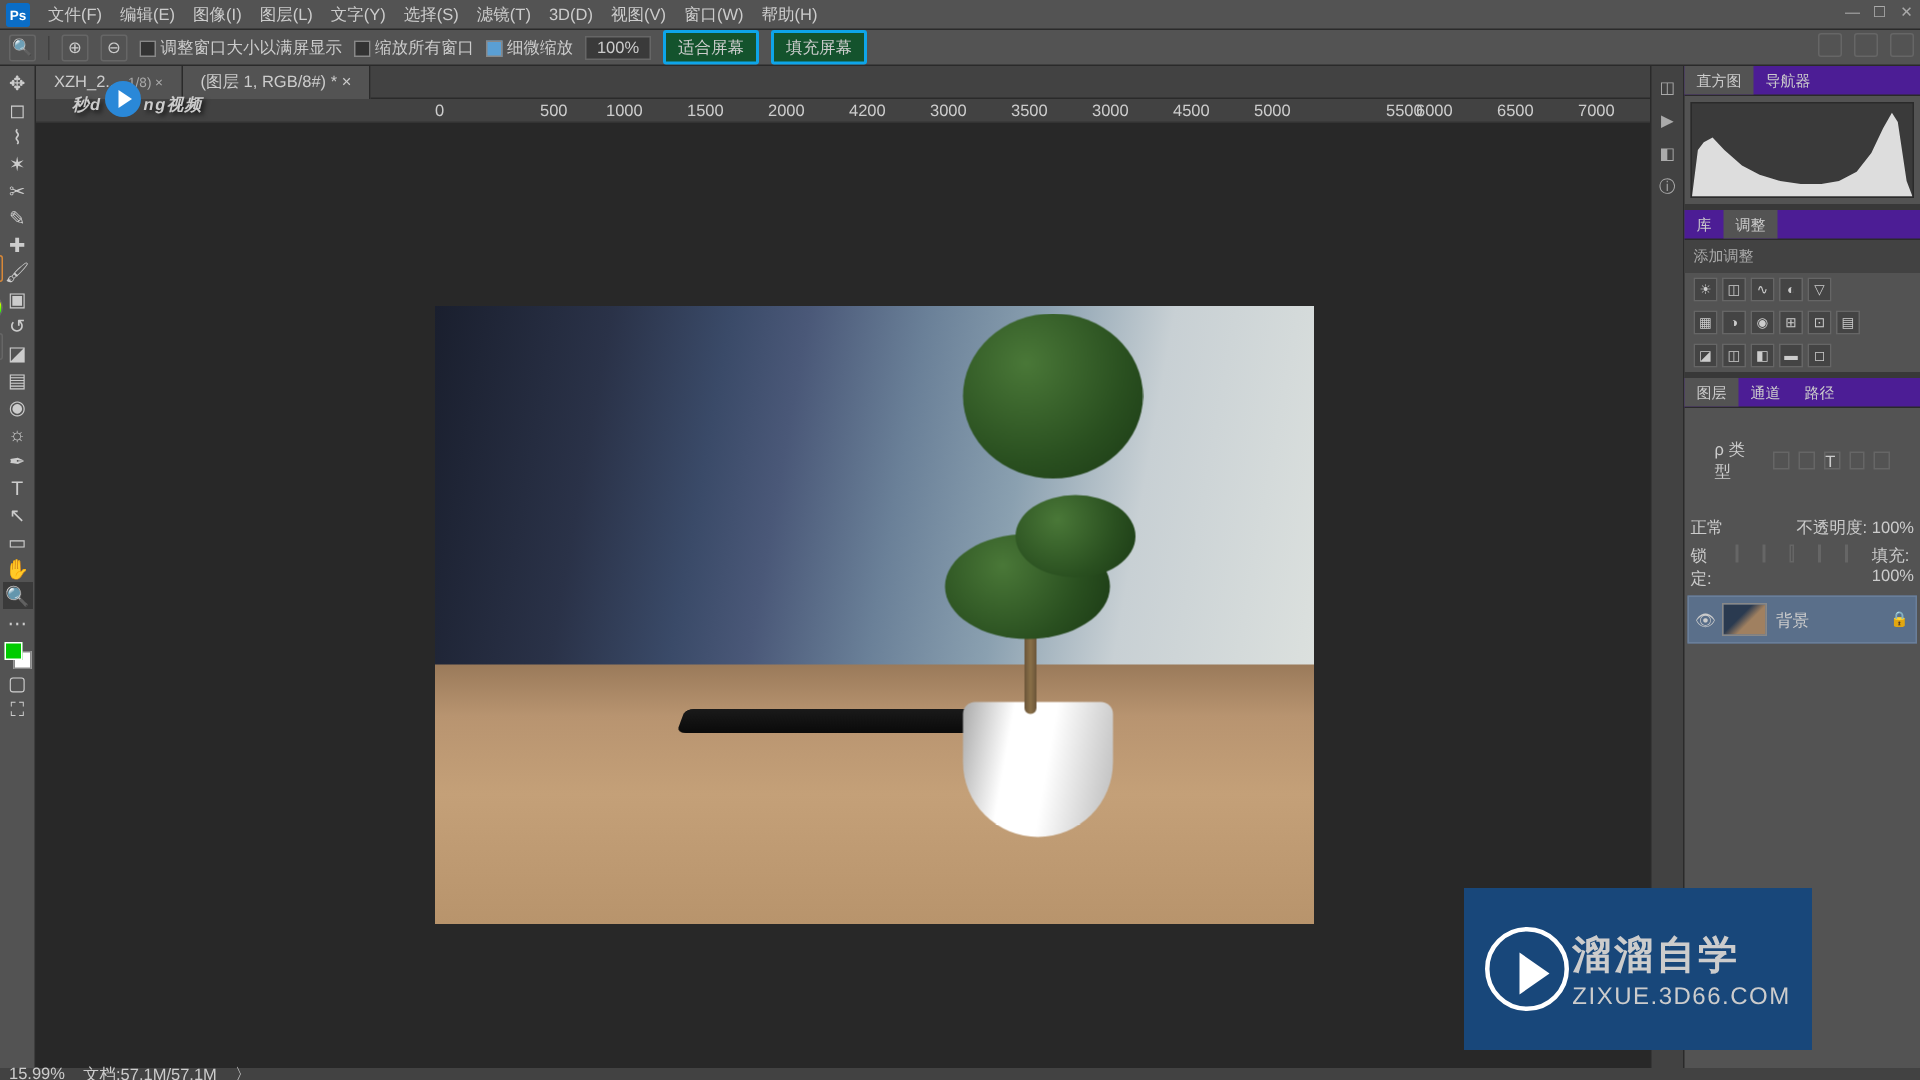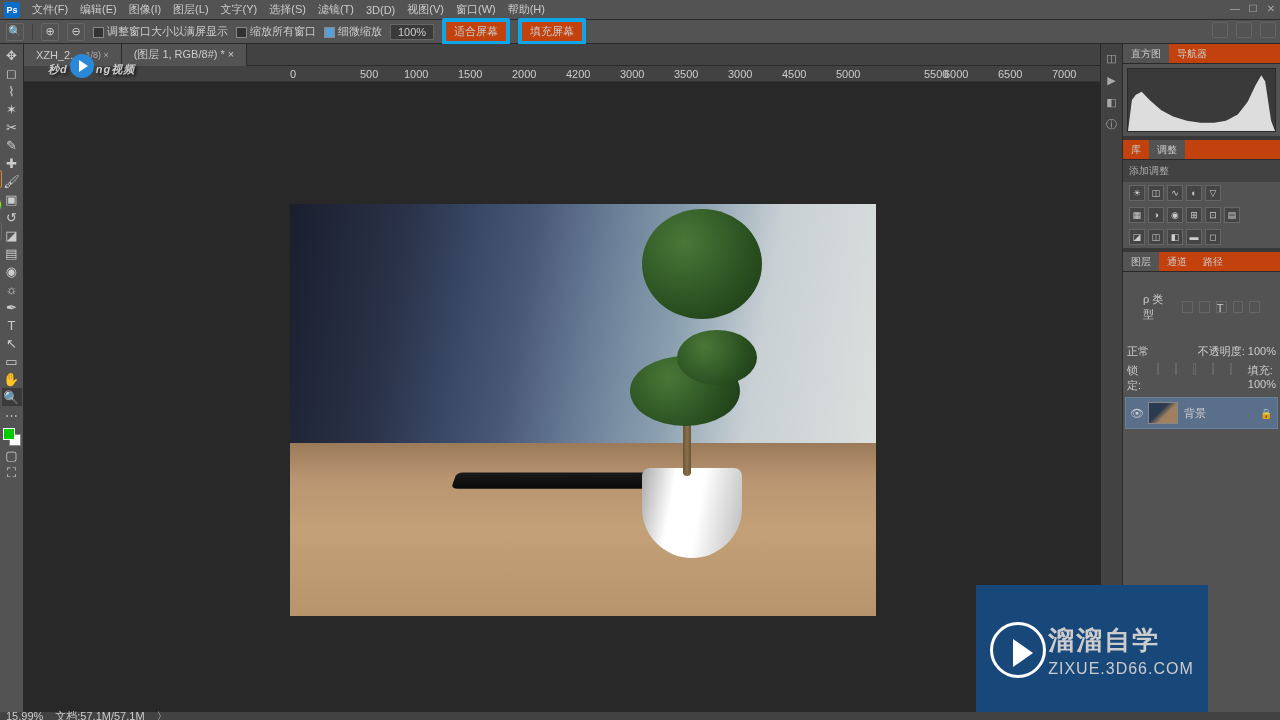--- a/index.html
+++ b/index.html
@@ -8,21 +8,21 @@
 .menubar .logo{width:16px;height:16px;background:#0a6dc7;border-radius:2px;margin-right:6px;display:flex;align-items:center;justify-content:center;font-size:9px;font-weight:bold;color:#fff}
 .menubar span{padding:0 6px;cursor:default}
 .win-controls{position:absolute;right:0;top:0;display:flex}
 .win-controls div{width:18px;height:16px;display:flex;align-items:center;justify-content:center;font-size:10px;color:#aaa}
 .optbar{height:24px;background:#535353;display:flex;align-items:center;padding-left:6px;border-bottom:1px solid #2a2a2a;gap:8px}
 .optbar .ic{width:18px;height:18px;border:1px solid #666;border-radius:2px;display:flex;align-items:center;justify-content:center;font-size:11px}
 .optbar .sep{width:1px;height:16px;background:#404040}
 .chk{width:11px;height:11px;border:1px solid #888;background:#333;display:inline-block;vertical-align:middle;margin-right:3px}
 .chk.on{background:#5a9fd4}
 .optbar .field{background:#3a3a3a;border:1px solid #666;padding:1px 4px;width:44px;text-align:center}
-.optbar .btn{padding:2px 8px;border:4px solid #0ea5e9;border-radius:2px;background:#c2410c}
+.optbar .btn{padding:2px 8px;border:2px solid #0ea5e9;border-radius:2px;background:#14532d}
 .opt-right{position:absolute;right:4px;top:22px;display:flex;gap:8px;align-items:center}
 .opt-right div{width:16px;height:16px;border:1px solid #666;border-radius:2px}
 .main{position:absolute;top:44px;left:0;right:0;bottom:8px;display:flex}
 .toolbox{width:24px;background:#535353;border-right:1px solid #2a2a2a;display:flex;flex-direction:column;align-items:center;padding-top:2px}
 .tool{width:20px;height:18px;display:flex;align-items:center;justify-content:center;color:#ccc;font-size:13px;cursor:pointer}
 .tool.active{background:#3a3a3a}
 .color-swatch{width:18px;height:18px;margin-top:4px;position:relative}
 .color-swatch .fg{width:12px;height:12px;background:#0c0;border:1px solid #fff;position:absolute;left:0;top:0}
 .color-swatch .bg{width:12px;height:12px;background:#fff;border:1px solid #888;position:absolute;right:0;bottom:0}
 .docarea{flex:1;display:flex;flex-direction:column;background:#282828;position:relative}
@@ -45,30 +45,30 @@
 .f2{left:66%;bottom:56%;width:80px;height:55px}
 .f3{left:60%;bottom:72%;width:120px;height:110px}
 .glass{position:absolute;left:42%;bottom:14%;width:92px;height:180px}
 .glass-body{position:absolute;left:4px;right:4px;top:12px;bottom:0;border:2px solid rgba(255,255,255,.35);border-radius:4px 4px 10px 10px;background:linear-gradient(180deg,rgba(200,210,220,.15) 0%,rgba(200,210,220,.15) 28%,#f6a618 30%,#f08c08 60%,#d87600 100%);overflow:hidden}
 .orange-slice{position:absolute;left:-8px;top:48px;width:40px;height:56px;border-radius:50%;background:radial-gradient(circle,#ffd060,#f6a020);opacity:.9}
 .straw{position:absolute;left:50px;top:-58px;width:8px;height:140px;background:linear-gradient(90deg,#d8dce0,#f4f6f8,#d8dce0);transform:rotate(6deg);border-radius:3px}
 .glass-text{position:absolute;left:0;right:0;top:56px;text-align:center;font-family:Arial;font-weight:bold;color:#3a2a18;font-size:18px;line-height:1.3;letter-spacing:1px;transform:scaleX(.92)}
 .watermark-l{position:absolute;left:48px;top:48px;font-size:28px;font-weight:900;color:#fff;font-style:italic;text-shadow:2px 2px 3px rgba(0,0,0,.6);letter-spacing:1px}
 .watermark-l .play{display:inline-block;width:24px;height:24px;background:#2a88d8;border-radius:50%;vertical-align:middle;position:relative;margin:0 2px}
 .watermark-l .play::after{content:"";position:absolute;left:9px;top:6px;border-left:9px solid #fff;border-top:6px solid transparent;border-bottom:6px solid transparent}
-.watermark-r{position:absolute;right:72px;bottom:5px;width:232px;height:130px;background:#18477a;display:flex;align-items:center;justify-content:center;gap:2px}
+.watermark-r{position:absolute;right:72px;bottom:20px;width:232px;height:108px;background:#18477a;display:flex;align-items:center;justify-content:center;gap:2px}
 .wm-logo{width:56px;height:56px;border:3px solid #fff;border-radius:50%;position:relative}
 .wm-logo::after{content:"";position:absolute;left:20px;top:14px;border-left:20px solid #fff;border-top:14px solid transparent;border-bottom:14px solid transparent}
 .wm-text{color:#fff}
 .wm-text .t1{font-size:26px;font-weight:bold;letter-spacing:2px}
 .wm-text .t2{font-size:16px;letter-spacing:1px;margin-top:2px}
 .sidecol{width:22px;background:#424242;display:flex;flex-direction:column;align-items:center;gap:6px;padding-top:6px;border-left:1px solid #2a2a2a}
 .sidecol div{width:16px;height:16px;color:#aaa;display:flex;align-items:center;justify-content:center;font-size:11px}
 .panels{width:158px;background:#535353;border-left:1px solid #2a2a2a;display:flex;flex-direction:column}
-.pnl-tabs{height:20px;background:#c2410c;display:flex;border-bottom:1px solid #2a2a2a}
+.pnl-tabs{height:20px;background:#4c1d95;display:flex;border-bottom:1px solid #2a2a2a}
 .pnl-tabs span{padding:3px 8px;font-size:10px}
 .pnl-tabs span.active{background:#535353}
 .histo{height:64px;background:#3a3a3a;margin:4px;position:relative;border:1px solid #2a2a2a}
 .histo svg{width:100%;height:100%}
 .adj-label{padding:4px 6px;font-size:10px;color:#aaa;background:#424242}
 .adj-row{display:flex;gap:3px;padding:3px 6px}
 .adj-row div{width:16px;height:16px;border:1px solid #666;background:#444;font-size:9px;display:flex;align-items:center;justify-content:center}
 .side-extra{display:flex;flex-direction:column;gap:8px;padding:6px;align-items:center}
 .side-extra div{width:18px;height:18px;border:1px solid #666;border-radius:2px}
 .side-extra .x-ic{color:#d88838;border-color:#d88838;display:flex;align-items:center;justify-content:center;font-size:12px}

